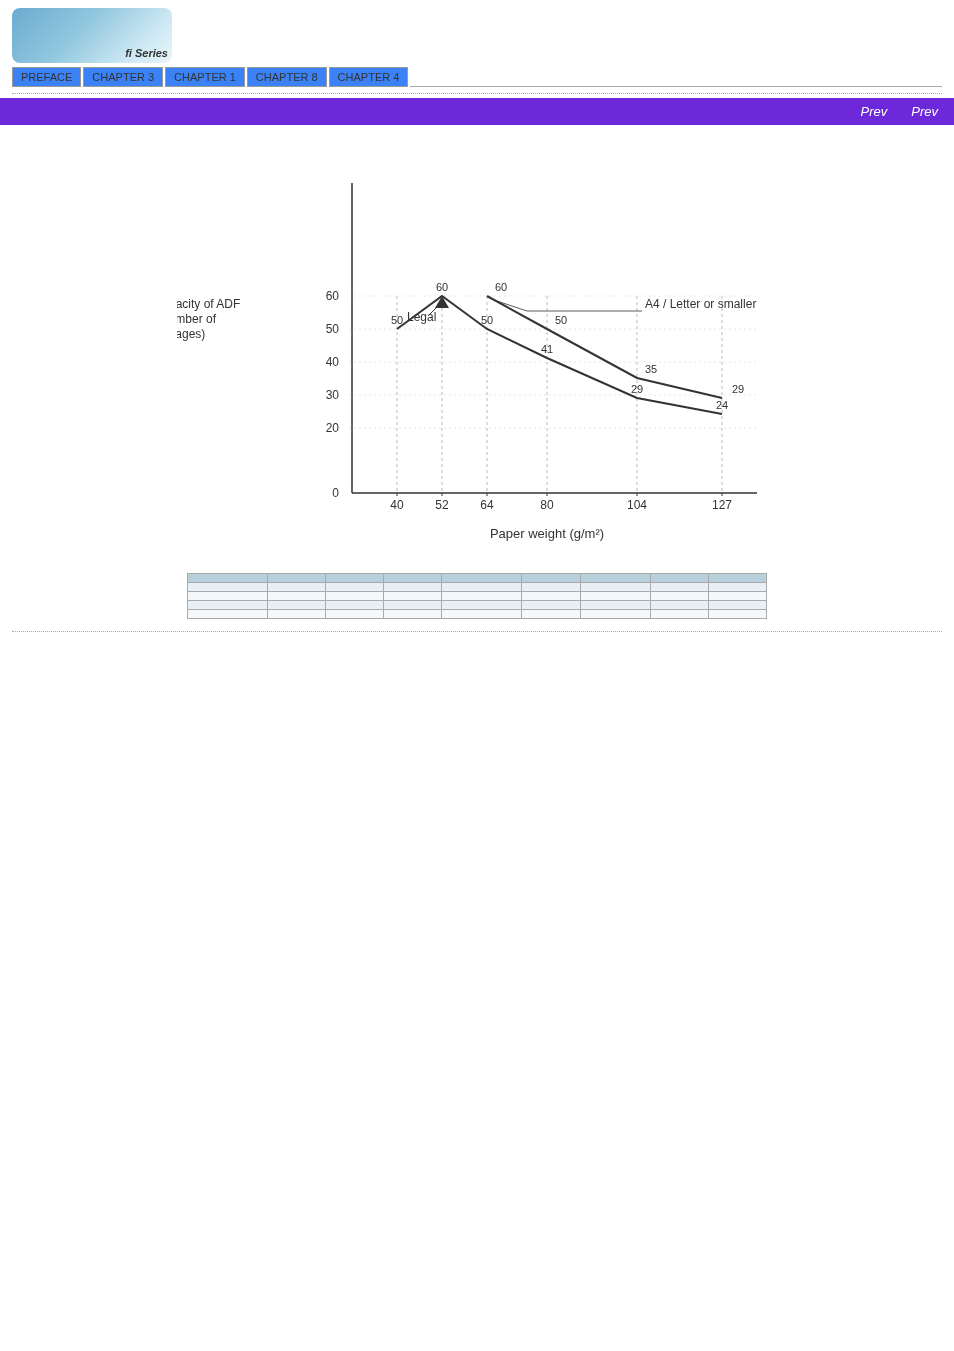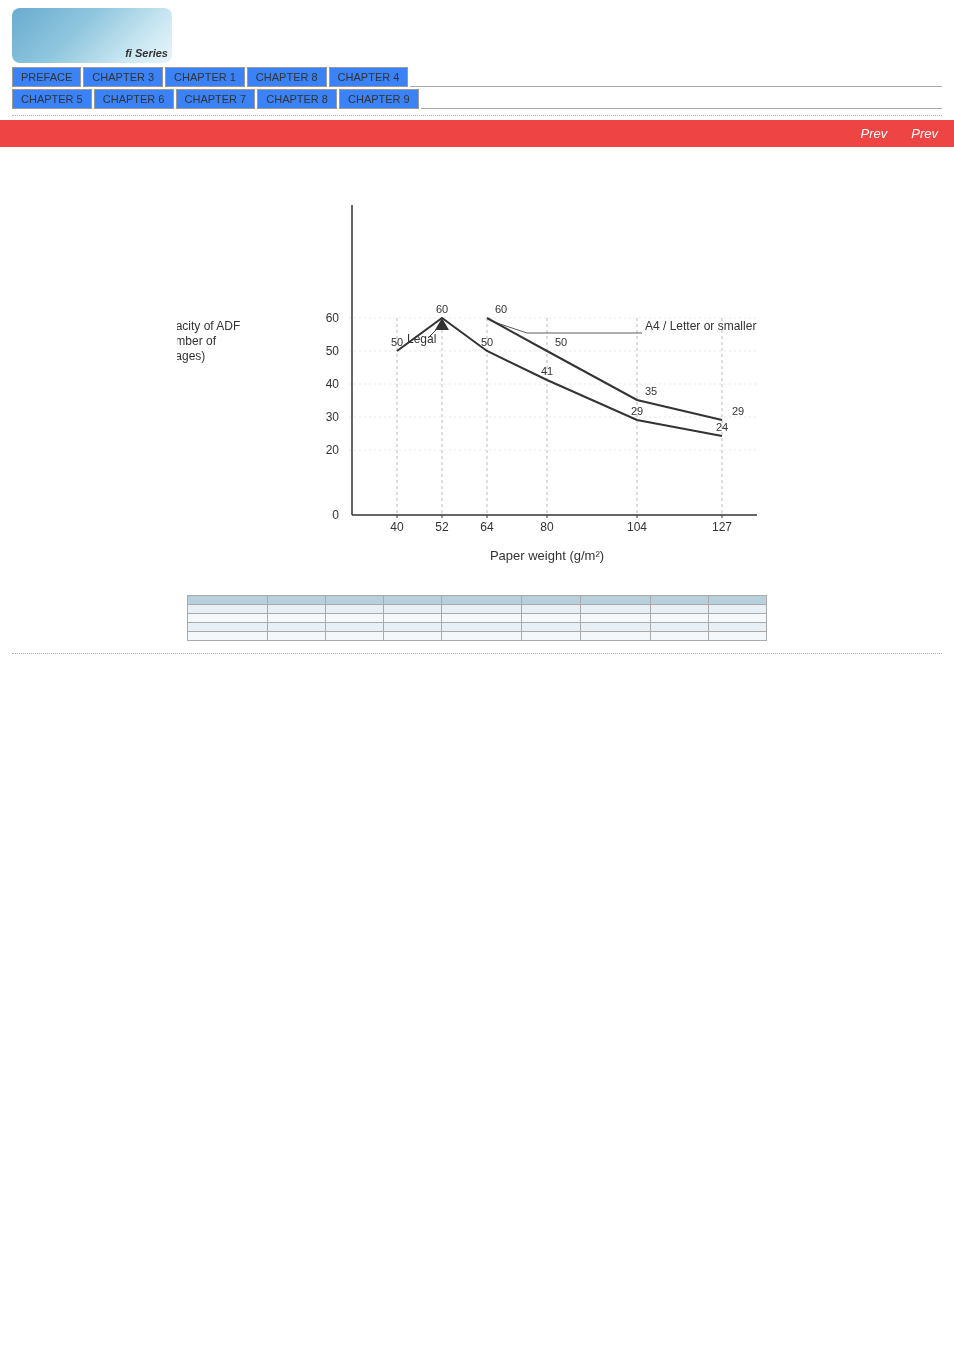--- a/index.html
+++ b/index.html
@@ -58,21 +58,21 @@
       align-items: center;
     }
 
     .nav-separator {
       border-top: 1px dotted #aaa;
       margin: 4px 12px;
     }
 
     
     .prevnext-bar {
-      background: #ef4444;
+      background: #6d28d9;
       display: flex;
       justify-content: flex-end;
       align-items: center;
       padding: 4px 12px;
       gap: 16px;
       margin: 0 0 8px 0;
     }
     .prevnext-btn {
       color: #fff;
       font-size: 13px;
@@ -136,29 +136,20 @@
 <div class="nav-container">
   <div class="nav-row">
     <div class="nav-item">PREFACE</div>
     <div class="nav-item">CHAPTER 3</div>
     <div class="nav-item">CHAPTER 1</div>
     <div class="nav-item">CHAPTER 8</div>
     <div class="nav-item">CHAPTER 4</div>
     <div style="flex:1; border-bottom: 1px solid #aaa; margin-bottom: 2px;"></div>
     <div style="width:60px; border-bottom: 1px solid #aaa; margin-bottom: 2px;"></div>
   </div>
-  <div class="nav-row">
-    <div class="nav-item">CHAPTER 5</div>
-    <div class="nav-item">CHAPTER 6</div>
-    <div class="nav-item">CHAPTER 7</div>
-    <div class="nav-item">CHAPTER 8</div>
-    <div class="nav-item">CHAPTER 9</div>
-    <div style="flex:1; border-bottom: 1px solid #aaa; margin-bottom: 2px;"></div>
-    <div style="width:40px; border-bottom: 1px solid #aaa; margin-bottom: 2px;"></div>
-  </div>
 </div>
 
 <div class="nav-separator"></div>
 
 <div class="prevnext-bar">
   <button class="prevnext-btn">Prev</button>
   <button class="prevnext-btn">Prev</button>
 </div>
 
 <div class="chart-container">

